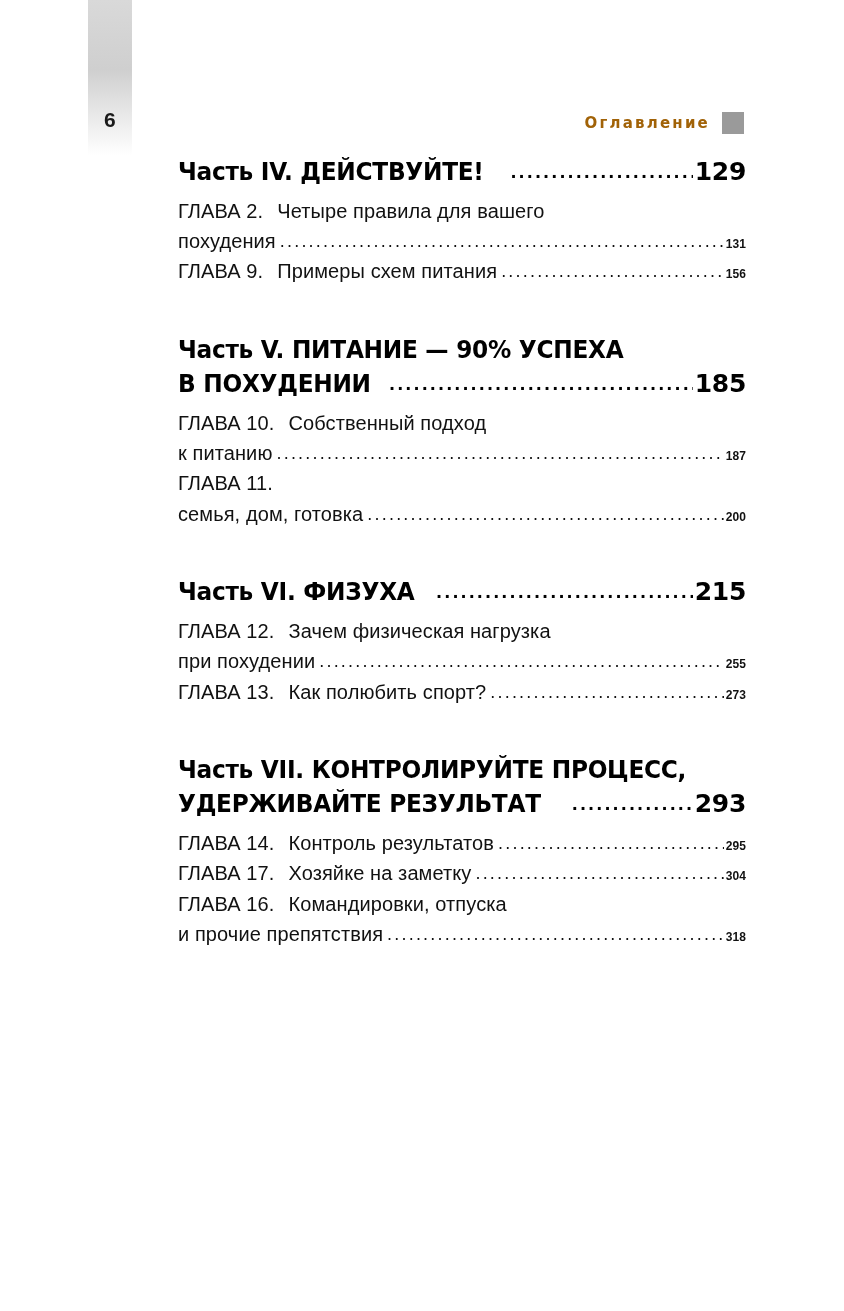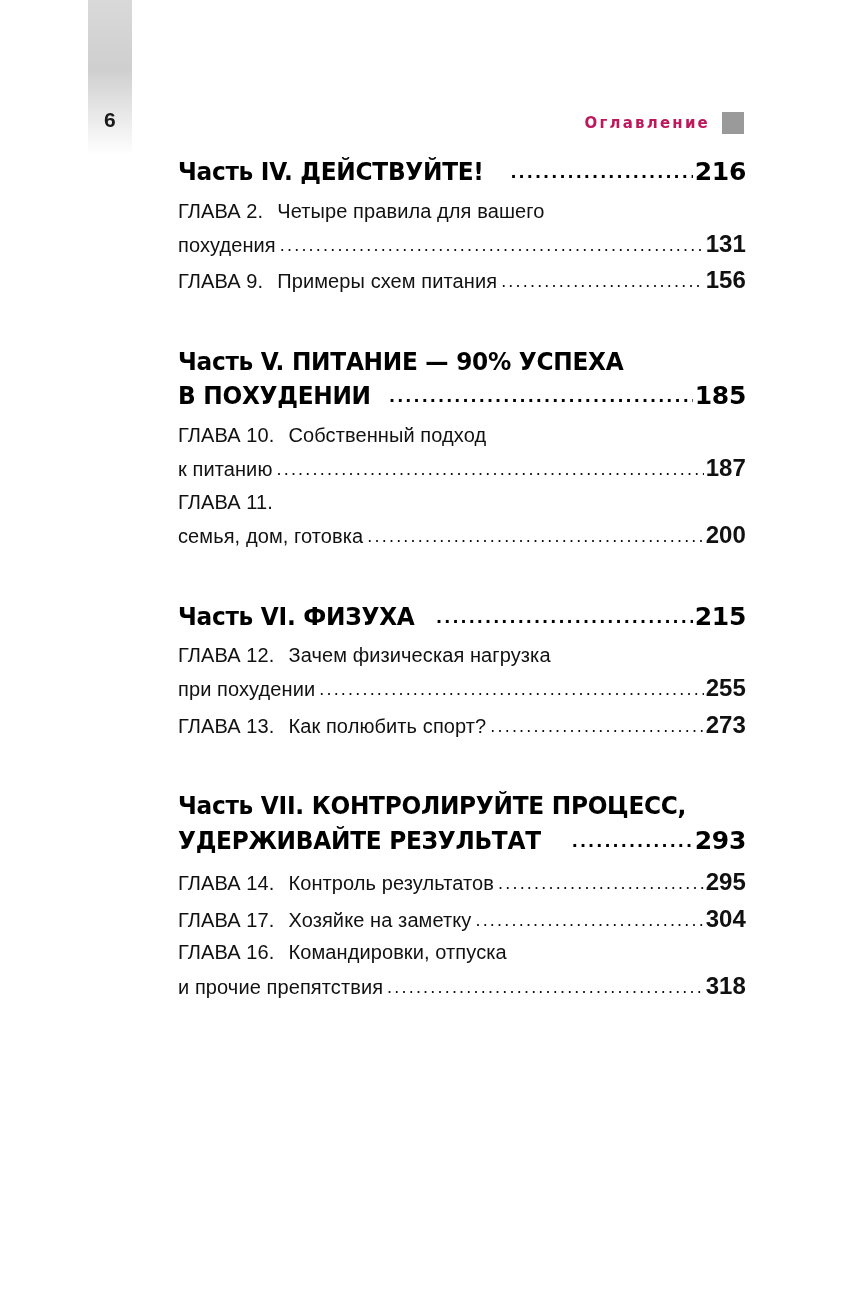--- a/index.html
+++ b/index.html
@@ -41,21 +41,21 @@
     right: 100px;
     top: 112px;
     display: flex;
     align-items: center;
     gap: 12px;
   }
   .running-head .rh-text {
     font-size: 15px;
     font-weight: 700;
     letter-spacing: 2.2px;
-    color: #be185d;
+    color: #a16207;
     font-family: "DejaVu Sans", sans-serif;
   }
   .running-head .rh-square {
     width: 22px;
     height: 22px;
     background: #9a9a9a;
   }
 
   
   .toc {
@@ -126,21 +126,21 @@
     overflow: hidden;
     white-space: nowrap;
     letter-spacing: 2.2px;
     font-size: 18px;
     color: #111;
     margin: 0 2px 0 4px;
     transform: translateY(-1px);
   }
   .chapter .cnum {
     font-weight: 700;
-    font-size: 24px;
+    font-size: 12px;
     white-space: nowrap;
   }
   .spacer-lg { height: 46px; }
 </style>
 </head>
 <body>
 
 <div class="page-edge-bar"></div>
 <div class="page-number">6</div>
 
@@ -148,21 +148,21 @@
   <span class="rh-text">Оглавление</span>
   <span class="rh-square"></span>
 </div>
 
 <div class="toc">
 
   <div class="part-block">
     <div class="part-line">
       <span class="ptitle">Часть IV. ДЕЙСТВУЙТЕ!</span>
       <span class="dots">......................................................................................................</span>
-      <span class="pnum">216</span>
+      <span class="pnum">129</span>
     </div>
   </div>
   <div class="chapter">
     <div class="crow">
       <span class="clabel">ГЛАВА 2.</span>
       <span class="ctext">Четыре правила для вашего</span>
     </div>
     <div class="crow">
       <span class="ctext">похудения</span>
       <span class="dots">......................................................................................................</span>

